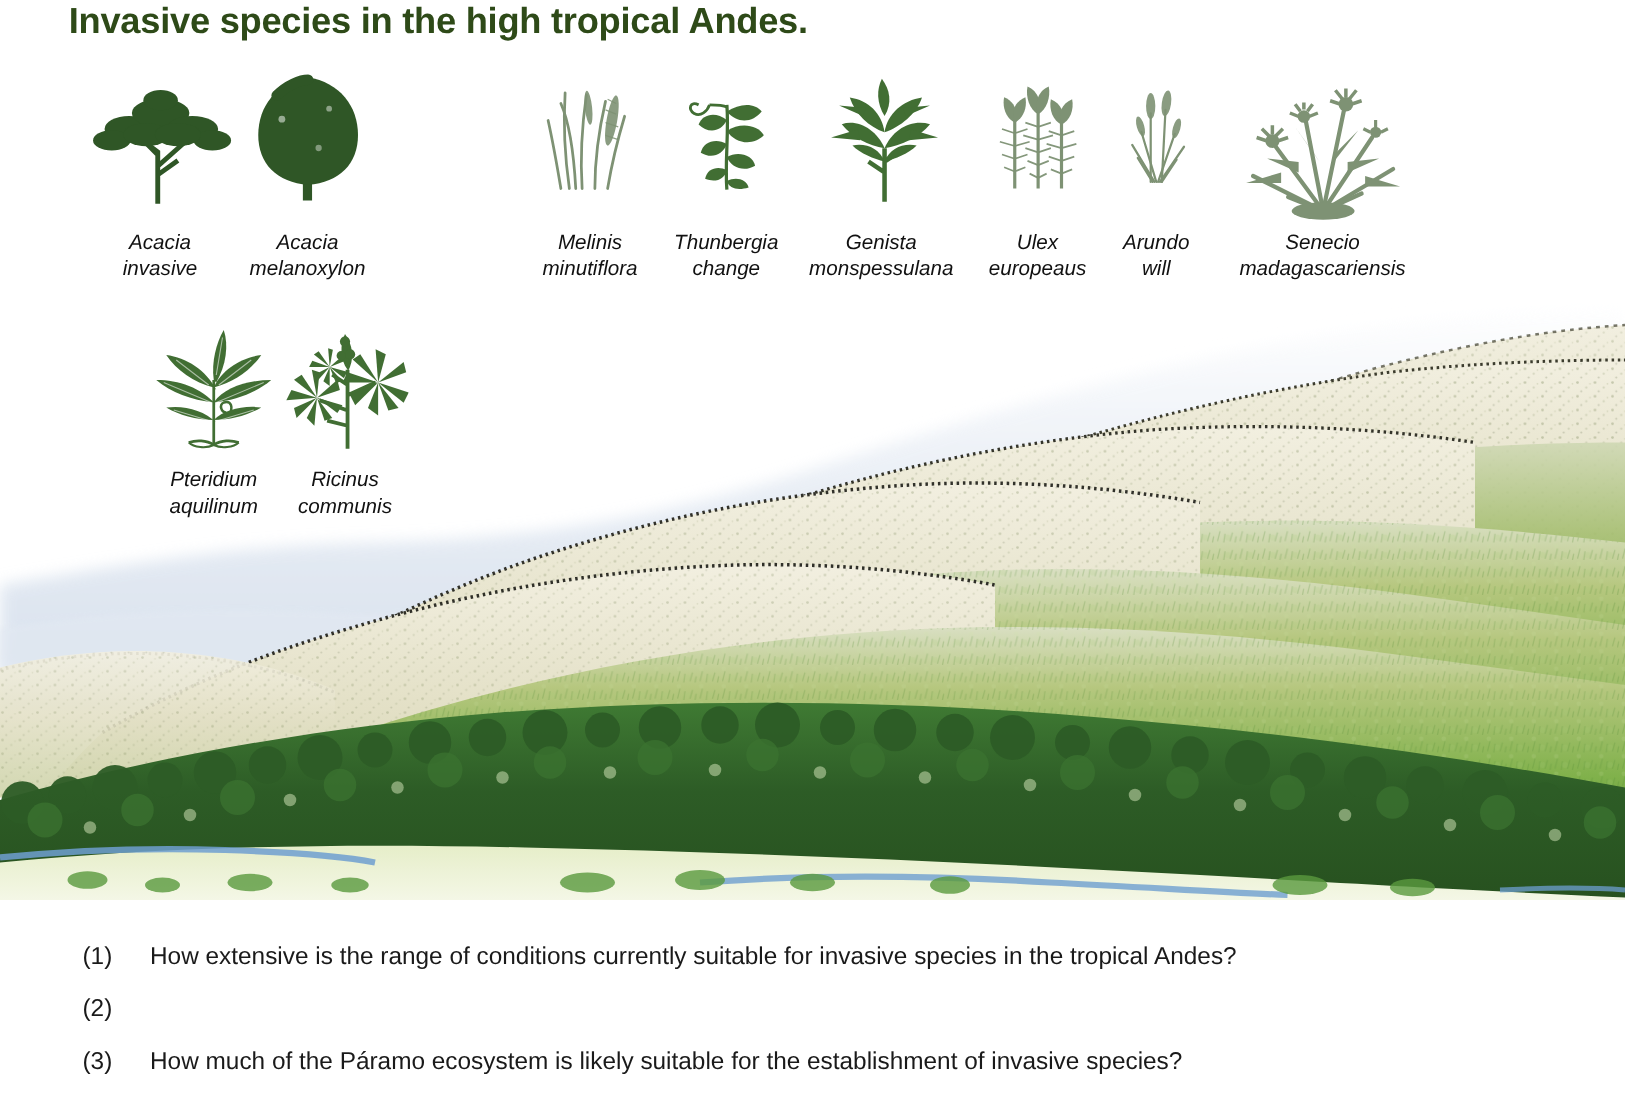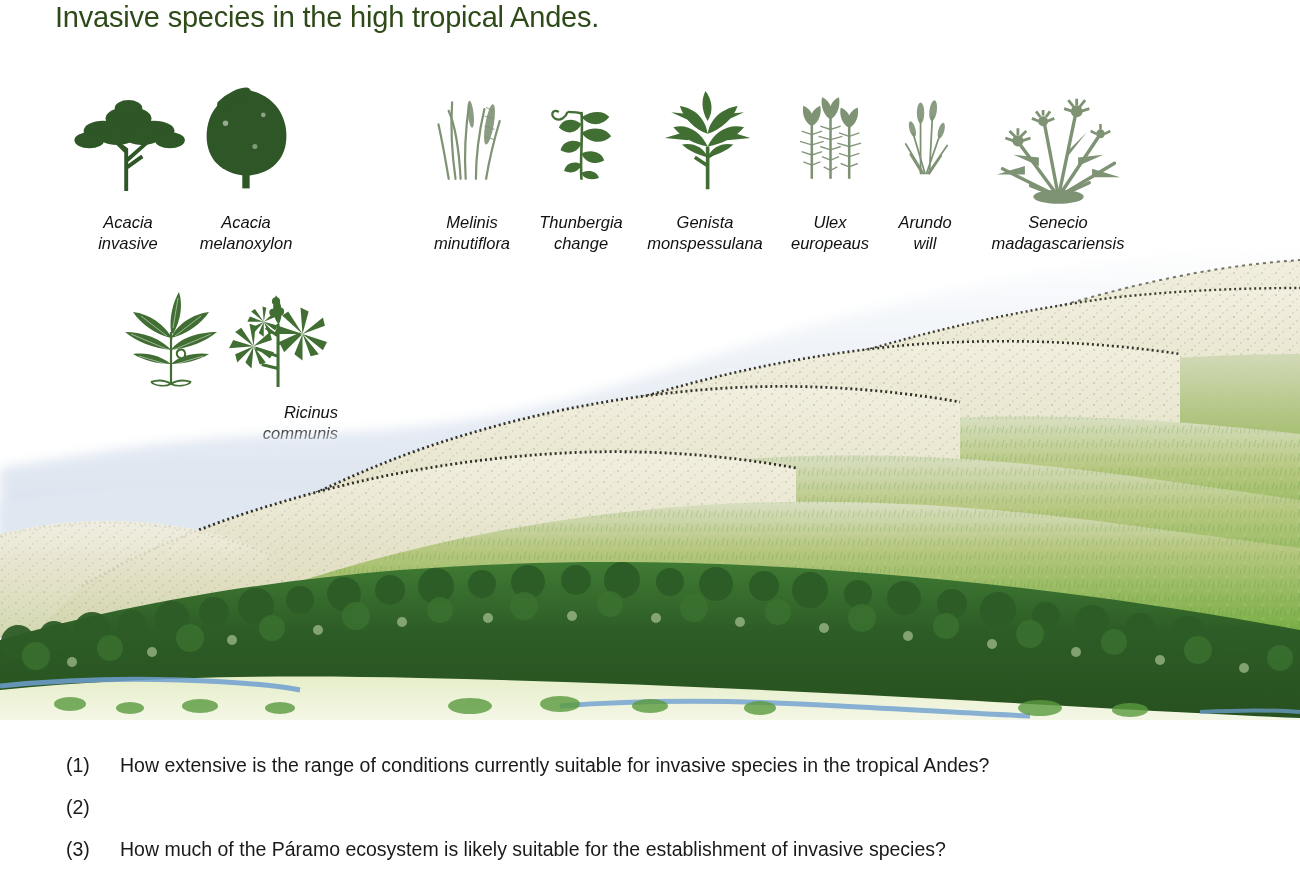--- a/index.html
+++ b/index.html
@@ -5,26 +5,26 @@
   html,body{margin:0;padding:0;background:#ffffff;}
   body{
     width:1300px;height:886px;overflow:hidden;position:relative;
     font-family:"Liberation Sans","DejaVu Sans",sans-serif;
     -webkit-font-smoothing:antialiased;
   }
 
   
   #slide-title{
     position:absolute;left:55px;top:1px;
-    font-size:29px;font-weight:normal;letter-spacing:-0.2px;
+    font-size:29px;font-weight:bold;letter-spacing:-0.2px;
     color:#2e4a18;white-space:nowrap;
   }
 
   
-  #species-gallery{position:absolute;left:0;top:68px;width:1296px;height:380px;}
+  #species-gallery{position:absolute;left:0;top:40px;width:1296px;height:380px;}
   .species-item{position:absolute;text-align:center;}
   .species-icon{display:block;margin:0 auto;}
   .species-name{
     font-size:16.5px;font-style:italic;color:#111111;line-height:1.28;
     white-space:pre-line;margin-top:4px;
   }
 
   
   #landscape{
     position:absolute;left:0;top:238px;width:1300px;height:482px;
@@ -247,22 +247,23 @@
         <path d="M50 62 C32 60 16 54 4 44 C22 44 40 50 52 64 Z"></path>
         <path d="M50 62 C68 60 84 54 96 44 C78 44 58 50 50 62 Z"></path>
         <path d="M50 76 C36 76 22 72 12 66 C26 64 42 68 52 78 Z"></path>
         <path d="M50 76 C64 76 78 72 88 66 C74 64 58 68 50 76 Z"></path>
       </g>
       <g stroke="#ffffff" stroke-width="0.9" opacity=".55">
         <path d="M20 28 L46 48 M80 28 L54 48 M10 46 L48 62 M90 46 L52 62 M18 68 L48 77 M82 68 L52 77 M57 10 L52 40"></path>
       </g>
         </svg>
       </div>
-    </div>
-    <div class="species-item" style="left: 214px; top: 210px; width: 124px; text-align: right;">
+      <div class="species-name">Pteridium<br><div>aquilinum</div></div>
+    </div>
+    <div class="species-item" style="left: 214px; top: 210px; width: 124px;">
       <div class="species-icon" style="height: 120px; display: flex; align-items: flex-end; justify-content: center;">
         <svg width="102" height="120" viewBox="0 0 100 100" xmlns="http://www.w3.org/2000/svg">
       <path d="M52 98 L52 36 M52 68 L30 60 M52 56 L74 46 M52 80 L36 76 M52 48 L40 40" stroke="#416e33" stroke-width="3" fill="none"></path>
       <g fill="#416e33">
         <g transform="translate(28,58)">
           <path d="M0 0 L-4 -22 L2 -20 Z"></path>
               <path d="M0 0 L-18 -14 L-12 -18 Z"></path>
           <path d="M0 0 L-24 2 L-20 -6 Z"></path>
               <path d="M0 0 L-16 16 L-18 8 Z"></path>
           <path d="M0 0 L-2 22 L-8 16 Z"></path>

